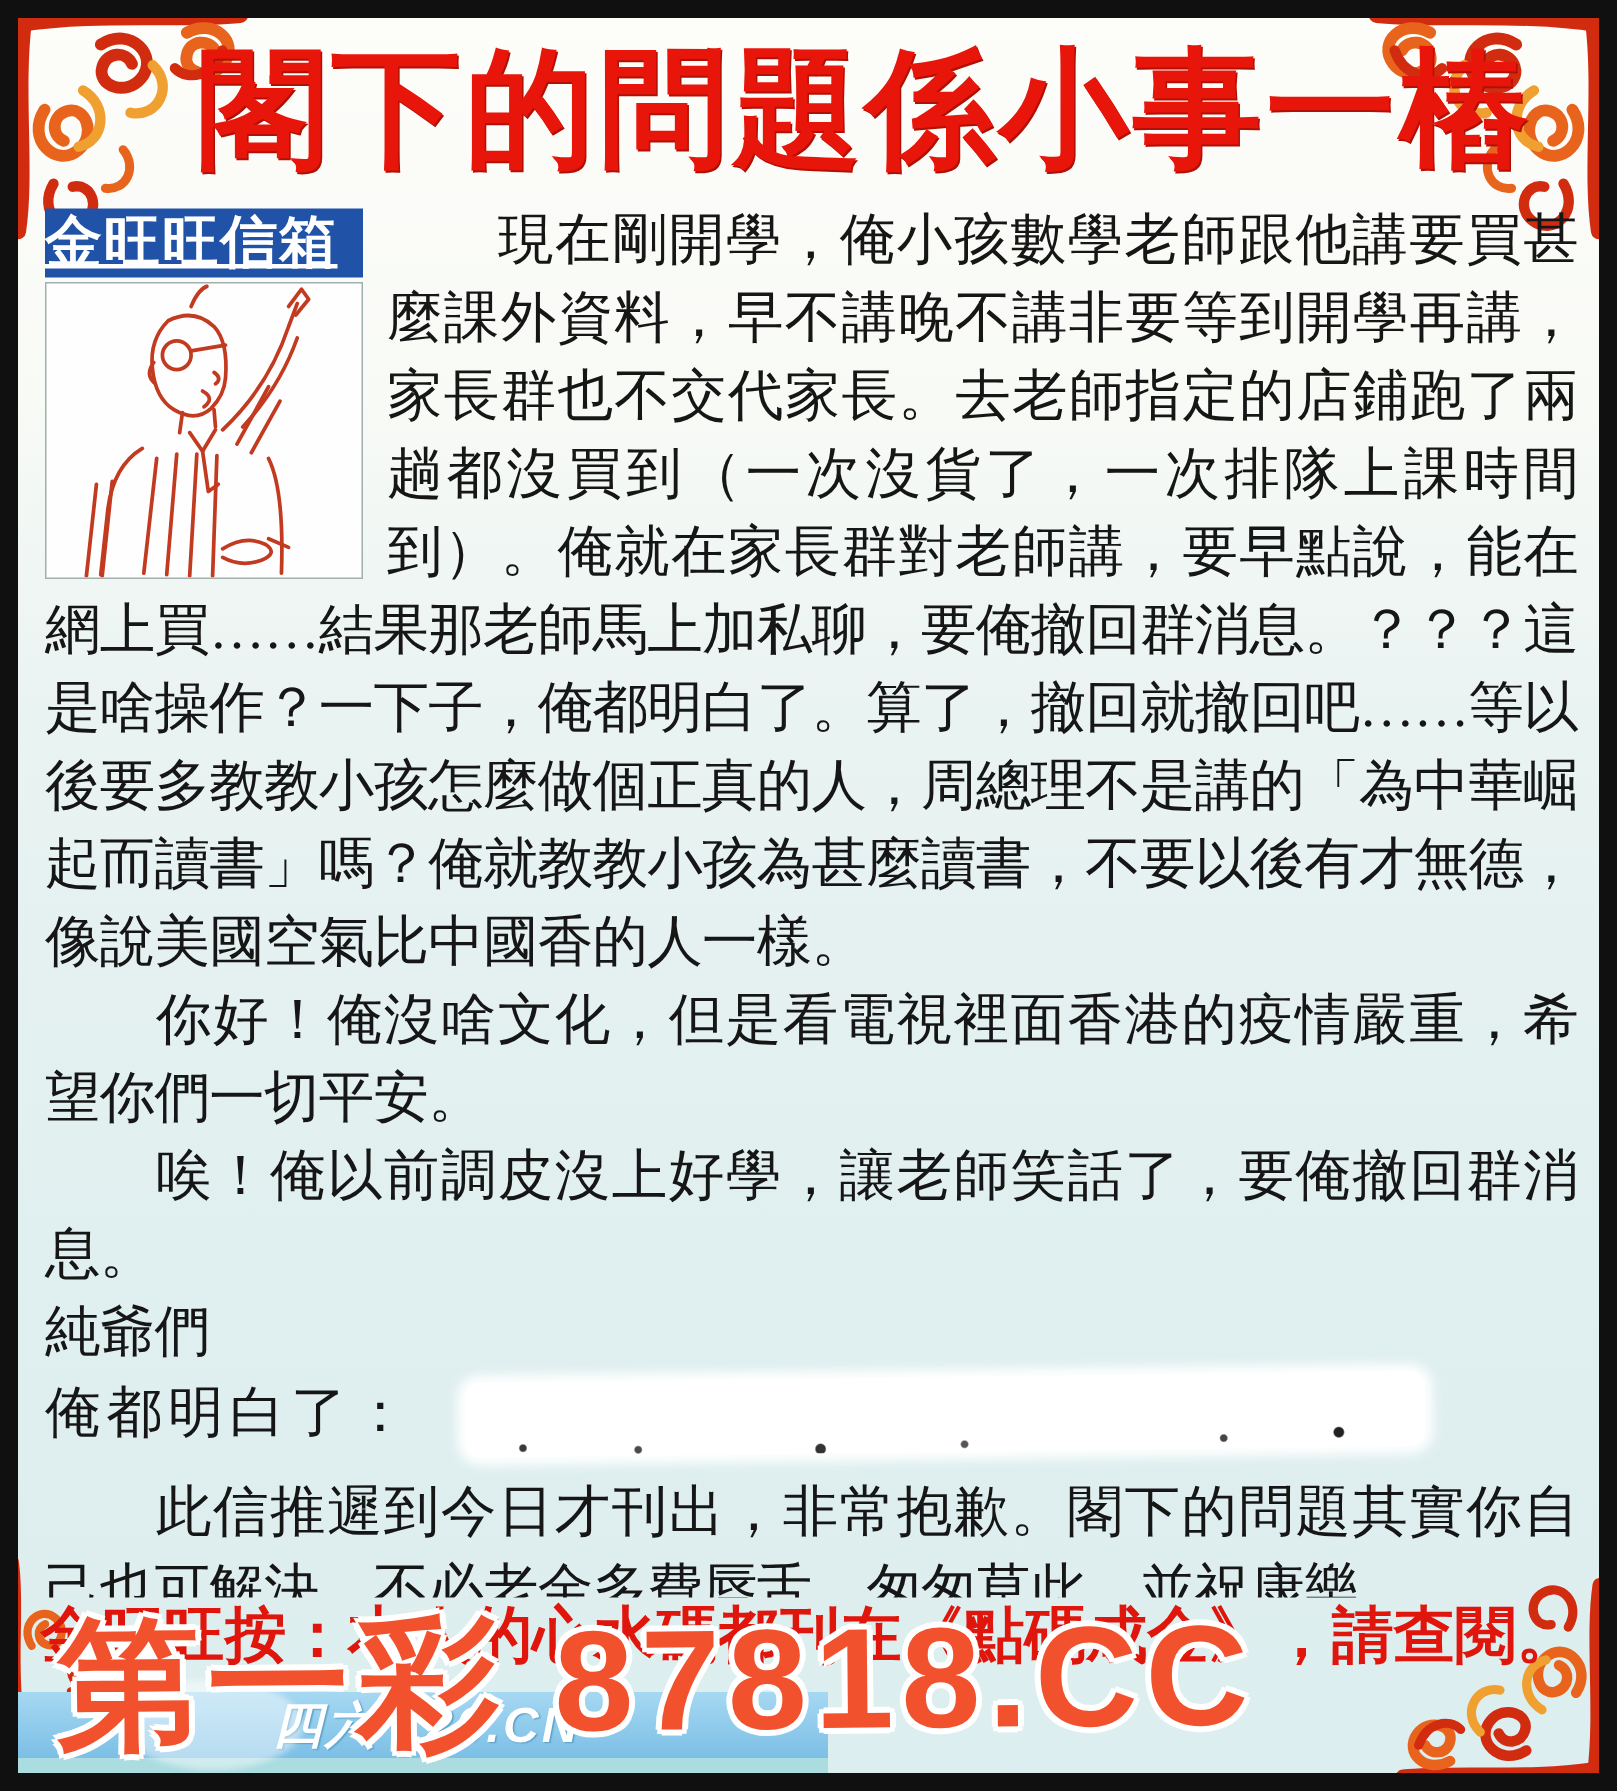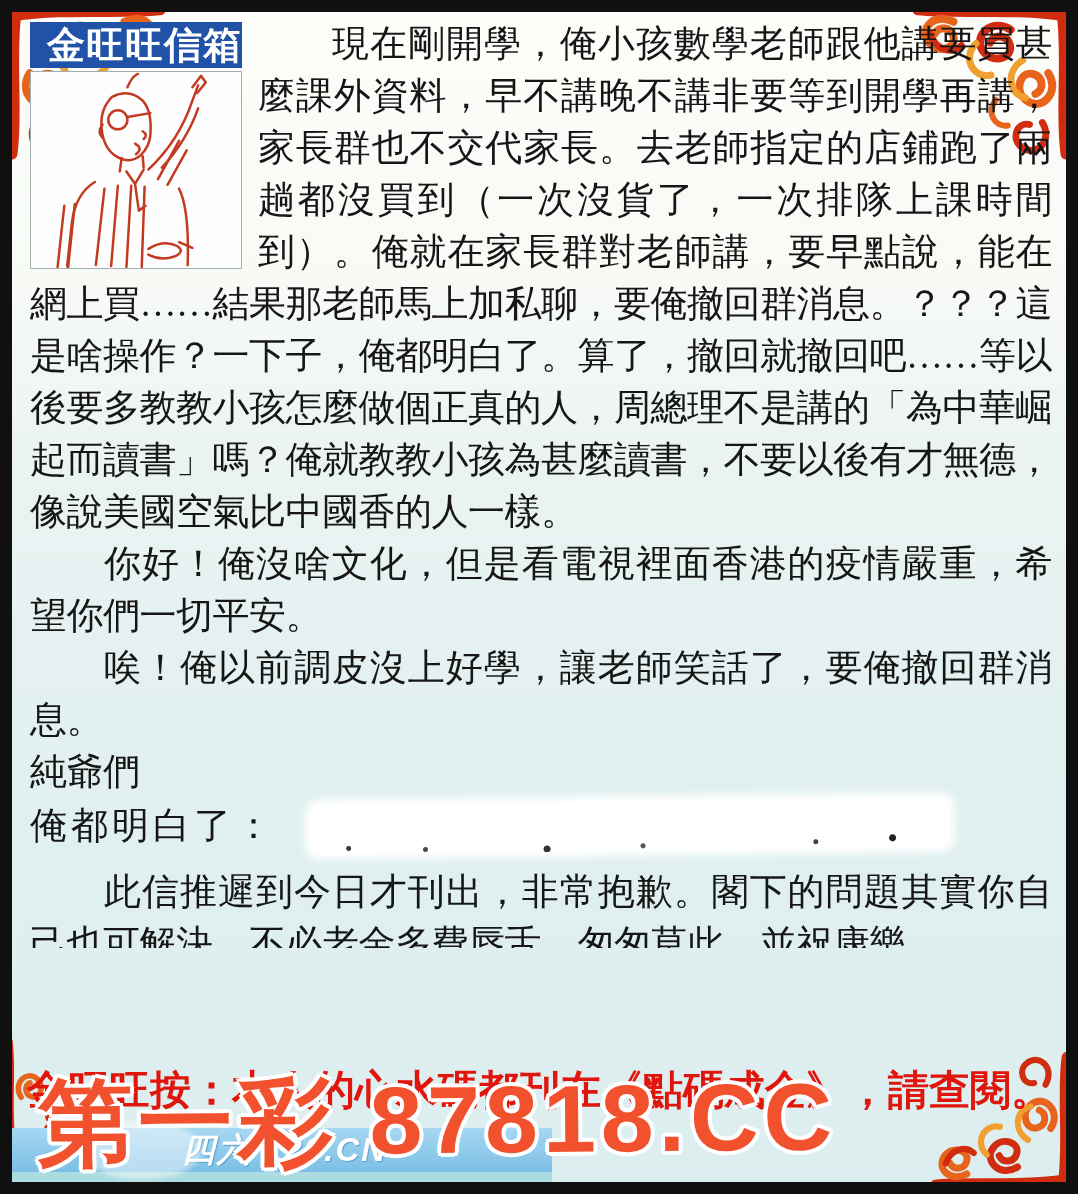--- a/index.html
+++ b/index.html
@@ -29,21 +29,21 @@
     font-size:37px;line-height:52px;
     letter-spacing:-0.5px;
     text-align:justify;
     height:930px;overflow:hidden;
   }
   .mailbox-float{float:left;width:212px;margin:4px 16px 6px 0;}
   .mailbox-label{
     background:#2053a8;color:#ffffff;
     font-family:"Liberation Sans","DejaVu Sans",sans-serif;
     font-weight:bold;font-size:38px;line-height:46px;
-    text-align:right;letter-spacing:1px;
+    text-align:left;letter-spacing:1px;text-decoration:underline;
   }
   .cartoon-frame{
     margin-top:3px;background:#fefefe;
     border:1px solid #9fb0ae;
     height:196px;overflow:hidden;
   }
   p{margin:0;}
   .indent{text-indent:2em;}
   .sig{ text-align:left;padding-right:26px;}
   .reader-row{display:flex;align-items:center;margin-top:2px;}
@@ -161,20 +161,21 @@
   <svg class="corner bl" viewBox="0 0 160 160">
     <g fill="none" stroke-linecap="round">
       <path d="M6,10 C55,2 115,8 154,4" stroke="#d22c10" stroke-width="11"></path>
       <path d="M8,8 C2,55 10,110 4,150" stroke="#d22c10" stroke-width="11"></path>
       <path d="M60,24 c20,-13 40,8 27,23 c-10,12 -30,5 -26,-8 c3,-10 16,-11 20,-2" stroke="#d22c10" stroke-width="8"></path>
       <path d="M22,68 c-13,20 8,40 23,27 c12,-10 5,-30 -8,-26 c-10,3 -11,16 -2,20" stroke="#e8641c" stroke-width="8"></path>
       <path d="M95,38 c15,14 3,36 -15,32" stroke="#f0a030" stroke-width="7"></path>
     </g>
   </svg>
 
+  <div class="title">閣下的問題係小事一樁</div>
 
   <div class="content">
 
     <div class="mailbox-float">
       <div class="mailbox-label">金旺旺信箱</div>
       <div class="cartoon-frame">
         <svg width="210" height="196" viewBox="0 0 210 205">
           <g fill="none" stroke="#c23a20" stroke-width="2.6" stroke-linecap="round" stroke-linejoin="round">
             <path d="M96,16 q5,-12 11,-14"></path>
             <path d="M80,26 q-13,13 -11,33 q2,21 15,29 q15,9 26,-1 q9,-9 10,-21 q2,-25 -8,-36 q-14,-13 -32,-4 z"></path>

